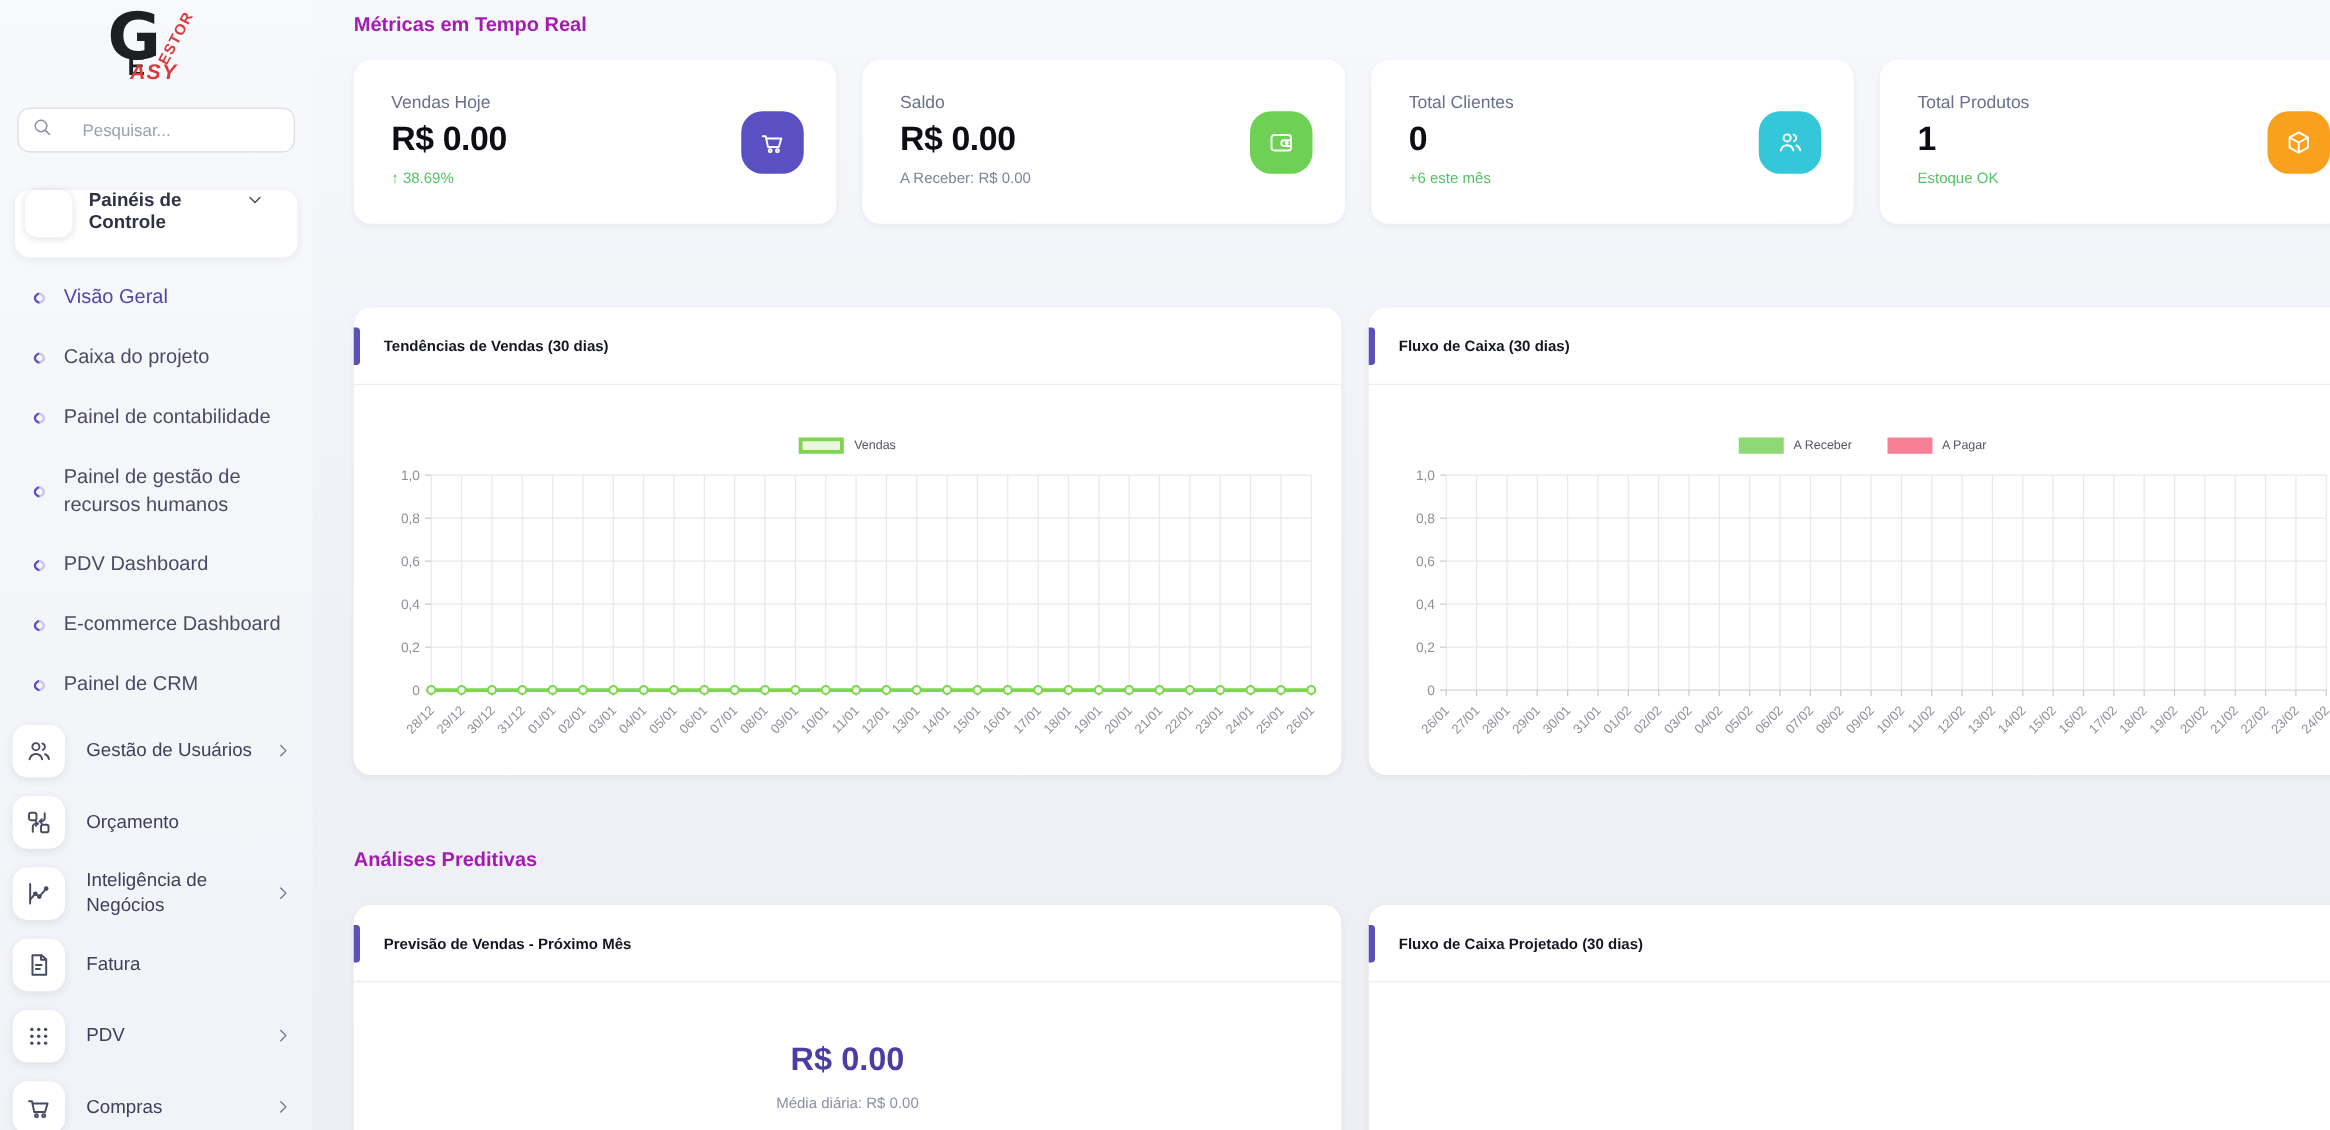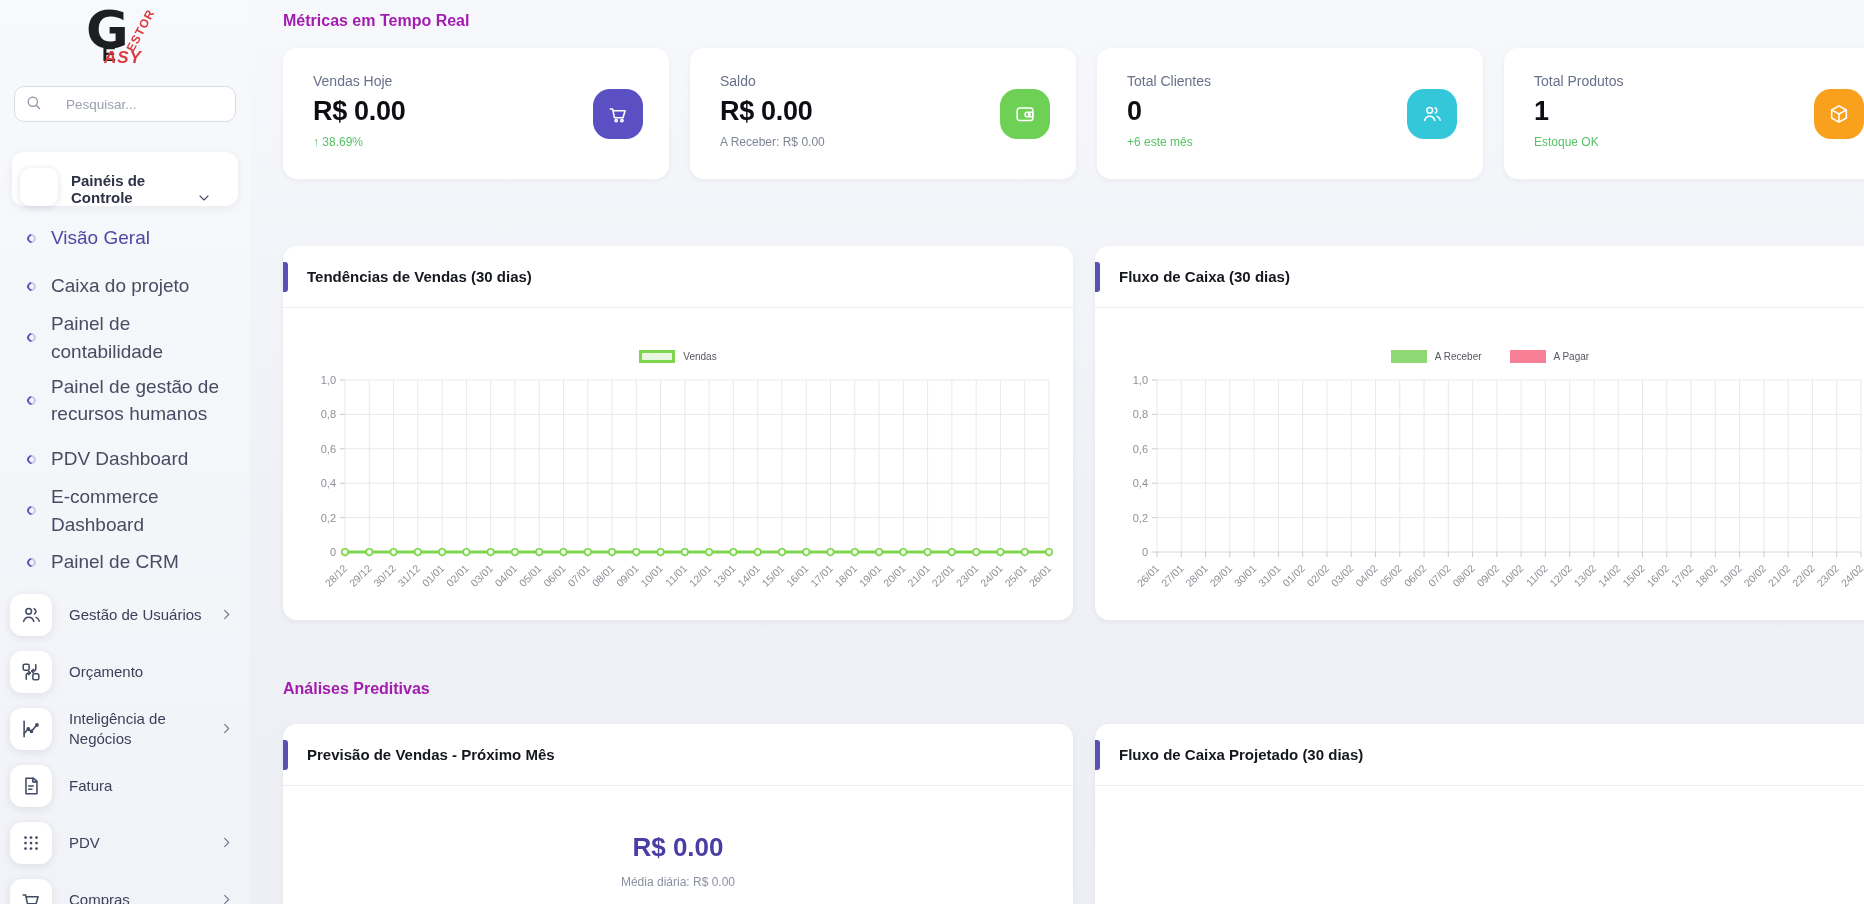--- a/index.html
+++ b/index.html
@@ -17,28 +17,28 @@
   .lg-estor{ position:absolute; left:136px; top:40px; color:#d93a3c; font-size:12px; font-weight:800; transform:rotate(-62deg); transform-origin:left bottom; letter-spacing:1px;}
   .lg-e   { position:absolute; left:102px; top:42px; font-size:21px; font-weight:800; color:#1e1f23;}
   .lg-asy { position:absolute; left:104px; top:48px; color:#d93a3c; font-size:17px; font-weight:800; font-style:italic; letter-spacing:1px;}
   .search-box { margin:2px 14px 0; height:36px; background:#fff; border:1px solid #d9dce3;
     border-radius:10px; display:flex; align-items:center; padding:0 10px; gap:24px; color:#8a8fa0; }
   .search-box svg { flex:none; }
   .search-box input { border:none; outline:none; background:transparent; width:100%; font-size:13.5px;
     color:#3d4154; font-family:inherit; }
   .search-box input::placeholder { color:#9aa0ae; }
   .panel-card { margin:30px 12px 0; background:#fff; border-radius:12px; height:54px; display:flex;
-    align-items:flex-end; padding:0 26px 0 8px; box-shadow:0 2px 8px rgba(30,35,70,.07); cursor:pointer; }
+    align-items:flex-start; padding:0 26px 0 8px; box-shadow:0 2px 8px rgba(30,35,70,.07); cursor:pointer; }
   .panel-icon { width:38px; height:38px; border-radius:10px; background:#fff;
     box-shadow:0 1px 6px rgba(30,35,70,.14); flex:none; }
   .panel-label { flex:1; margin-left:13px; font-weight:700; font-size:15px; color:#2e3244; }
   .panel-card .chev { color:#4a4f63; }
   .submenu { list-style:none; margin-top:8px; }
   .submenu li { display:flex; align-items:center; gap:15px; padding:0 14px 0 27px; min-height:48px;
-    cursor:pointer; font-size:19px; color:#474c63; line-height:1.45; }
+    cursor:pointer; font-size:16px; color:#474c63; line-height:1.45; }
   .submenu li.two-line { min-height:70px; }
   .bullet { width:9px; height:9px; border-radius:50%; flex:none; border:2px solid #5d51c0;
     border-right-color:#c9c5ea; border-bottom-color:#c9c5ea; transform:rotate(-45deg); }
   .submenu li.active { color:#4f46a5; }
   .menu-item { display:flex; align-items:center; gap:17px; padding:0 16px 0 10px; min-height:57px; cursor:pointer; }
   .menu-icon { width:42px; height:42px; border-radius:12px; background:#fff;
     box-shadow:0 2px 8px rgba(30,35,70,.10); display:flex; align-items:center; justify-content:center;
     color:#454b63; flex:none; }
   .menu-label { flex:1; font-size:15px; color:#3c415a; line-height:1.3; }
   .chev { color:#6d7389; display:flex; }
@@ -54,21 +54,21 @@
   .m-sub   { font-size:12px; margin-top:8px; }
   .m-icon  { position:absolute; right:26px; top:50%; transform:translateY(-50%); width:50px; height:50px;
     border-radius:17px; color:#fff; display:flex; align-items:center; justify-content:center; }
   .charts-row { display:flex; gap:22px; margin-top:67px; width:1602px; }
   .chart-card { width:790px; height:374px; flex:none; background:#fff; border-radius:14px;
     box-shadow:0 2px 6px rgba(30,35,70,.05); position:relative; }
   .chart-header { height:62px; display:flex; align-items:center; padding:0 24px;
     border-bottom:1px solid #ecedf2; position:relative; }
   .accent { position:absolute; left:0; top:16px; width:5px; height:30px; background:#5b50b5;
     border-radius:0 3px 3px 0; }
-  .chart-title { font-size:15px; font-weight:700; color:#15171f; }
+  .chart-title { font-size:12px; font-weight:700; color:#15171f; }
   .chart-body { padding:0 18px; }
   .legend { display:flex; justify-content:center; align-items:center; gap:28px; margin-top:40px; height:16px; }
   .legend-item { display:flex; align-items:center; gap:8px; font-size:10px; color:#54575e; }
   .swatch { width:36px; height:13px; display:inline-block; }
   .plot { margin-top:10px; }
   .predict-row { display:flex; gap:22px; width:1602px; margin-top:26px; }
   .predict-card { width:790px; height:320px; flex:none; background:#fff; border-radius:14px 14px 0 0;
     box-shadow:0 2px 6px rgba(30,35,70,.05); position:relative; }
   .predict-body { text-align:center; padding-top:46px; }
   .p-value { font-size:26px; font-weight:800; color:#4a3da3; }

